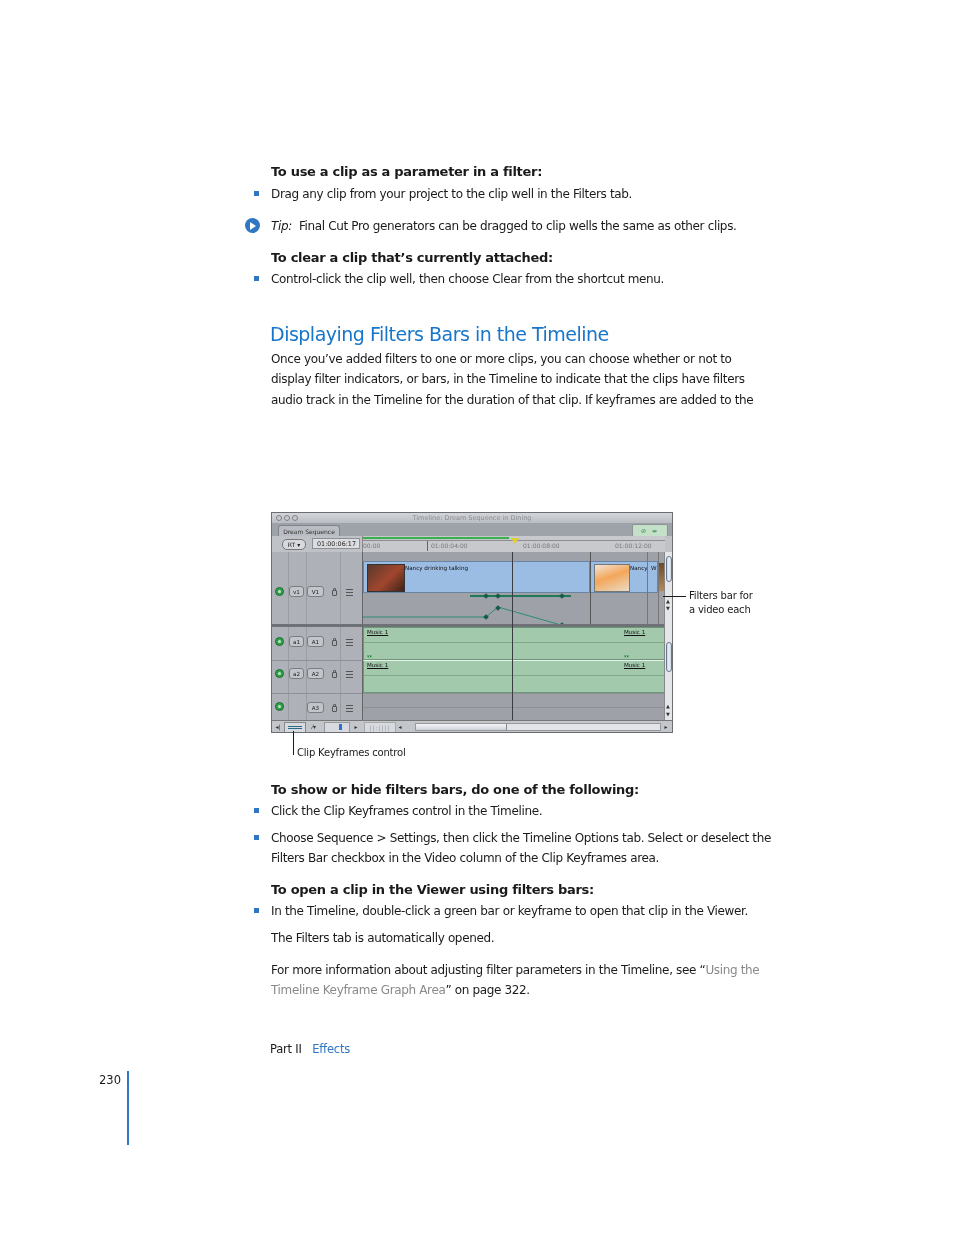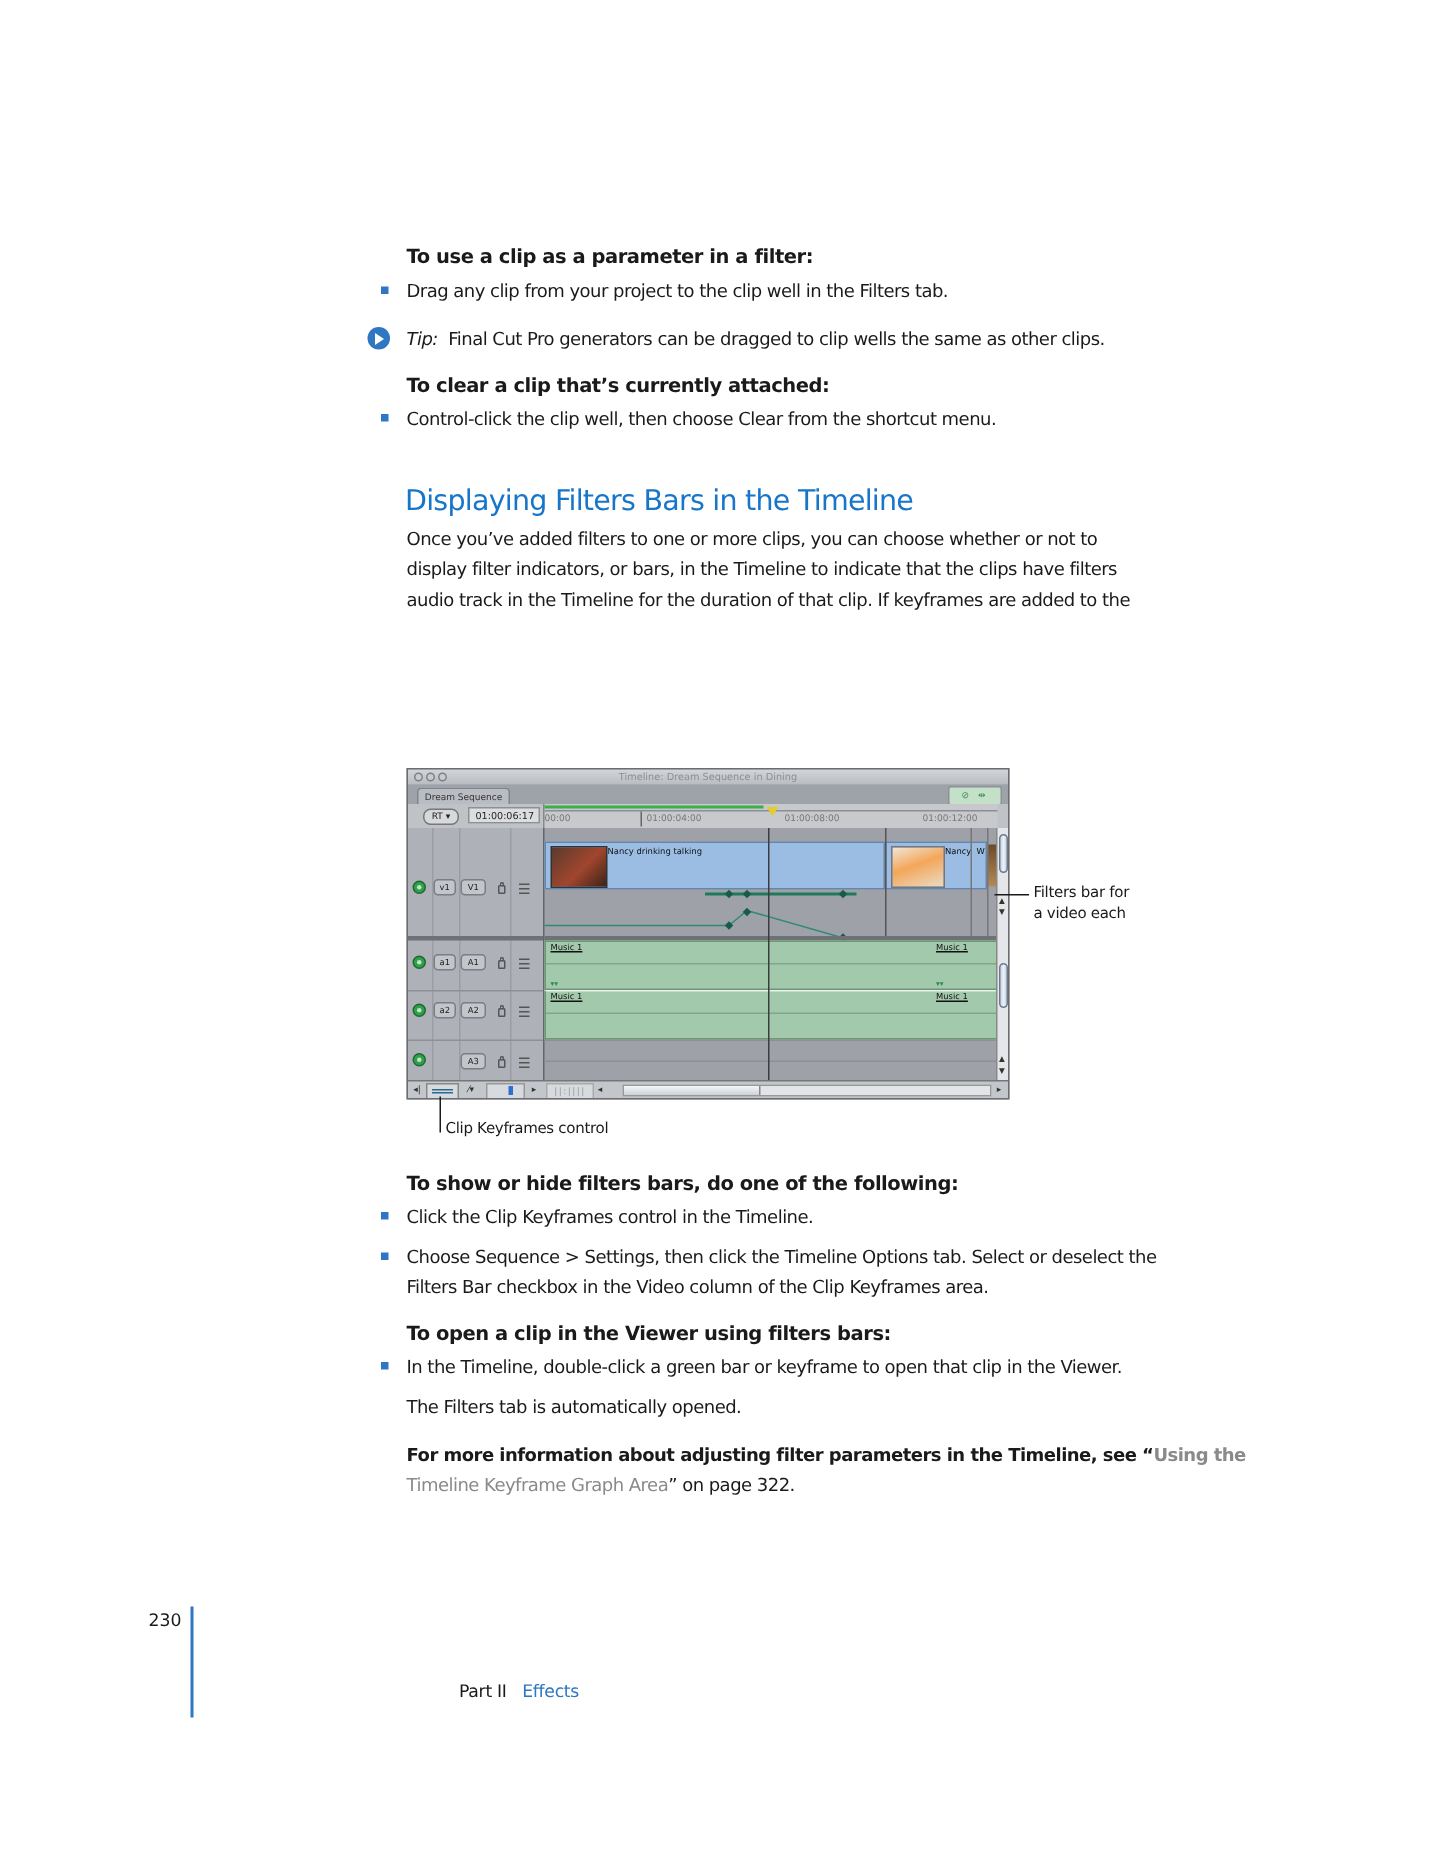--- a/index.html
+++ b/index.html
@@ -254,26 +254,26 @@
   <span class="bullet-txt" style="top:20px;">Filters Bar checkbox in the Video column of the Clip Keyframes area.</span>
 </div>
 
 <div class="abs h-bold" style="left:271px; top:882px;">To open a clip in the Viewer using filters bars:</div>
 <div class="bullet-row body-text" style="top:901px;">
   <span class="bullet-sq"></span>
   <span class="bullet-txt">In the Timeline, double-click a green bar or keyframe to open that clip in the Viewer.</span>
 </div>
 <div class="abs body-text" style="left:271px; top:928px; white-space:nowrap;">The Filters tab is automatically opened.</div>
 <div class="abs body-text" style="left:271px; top:960px; width:560px;">
-  <div style="white-space:nowrap;font-weight:bold;">
+  <div style="white-space:nowrap;">
     <span>For more information about adjusting filter parameters in the Timeline, see “</span><span class="link">Using the</span>
   </div>
   <div style="white-space:nowrap;">
     <span class="link">Timeline Keyframe Graph Area</span><span>” on page 322.</span>
   </div>
 </div>
 
 <div class="abs footer-num" style="left:99px; top:1073px;">230</div>
 <div class="footer-rule"></div>
-<div class="abs footer-part" style="left:270px; top:1120px;margin-left:36px;">
+<div class="abs footer-part" style="left:270px; top:1042px;">
   <span>Part II</span>&nbsp;&nbsp;
   <span class="footer-chap">Effects</span>
 </div>
 
 </body></html>

